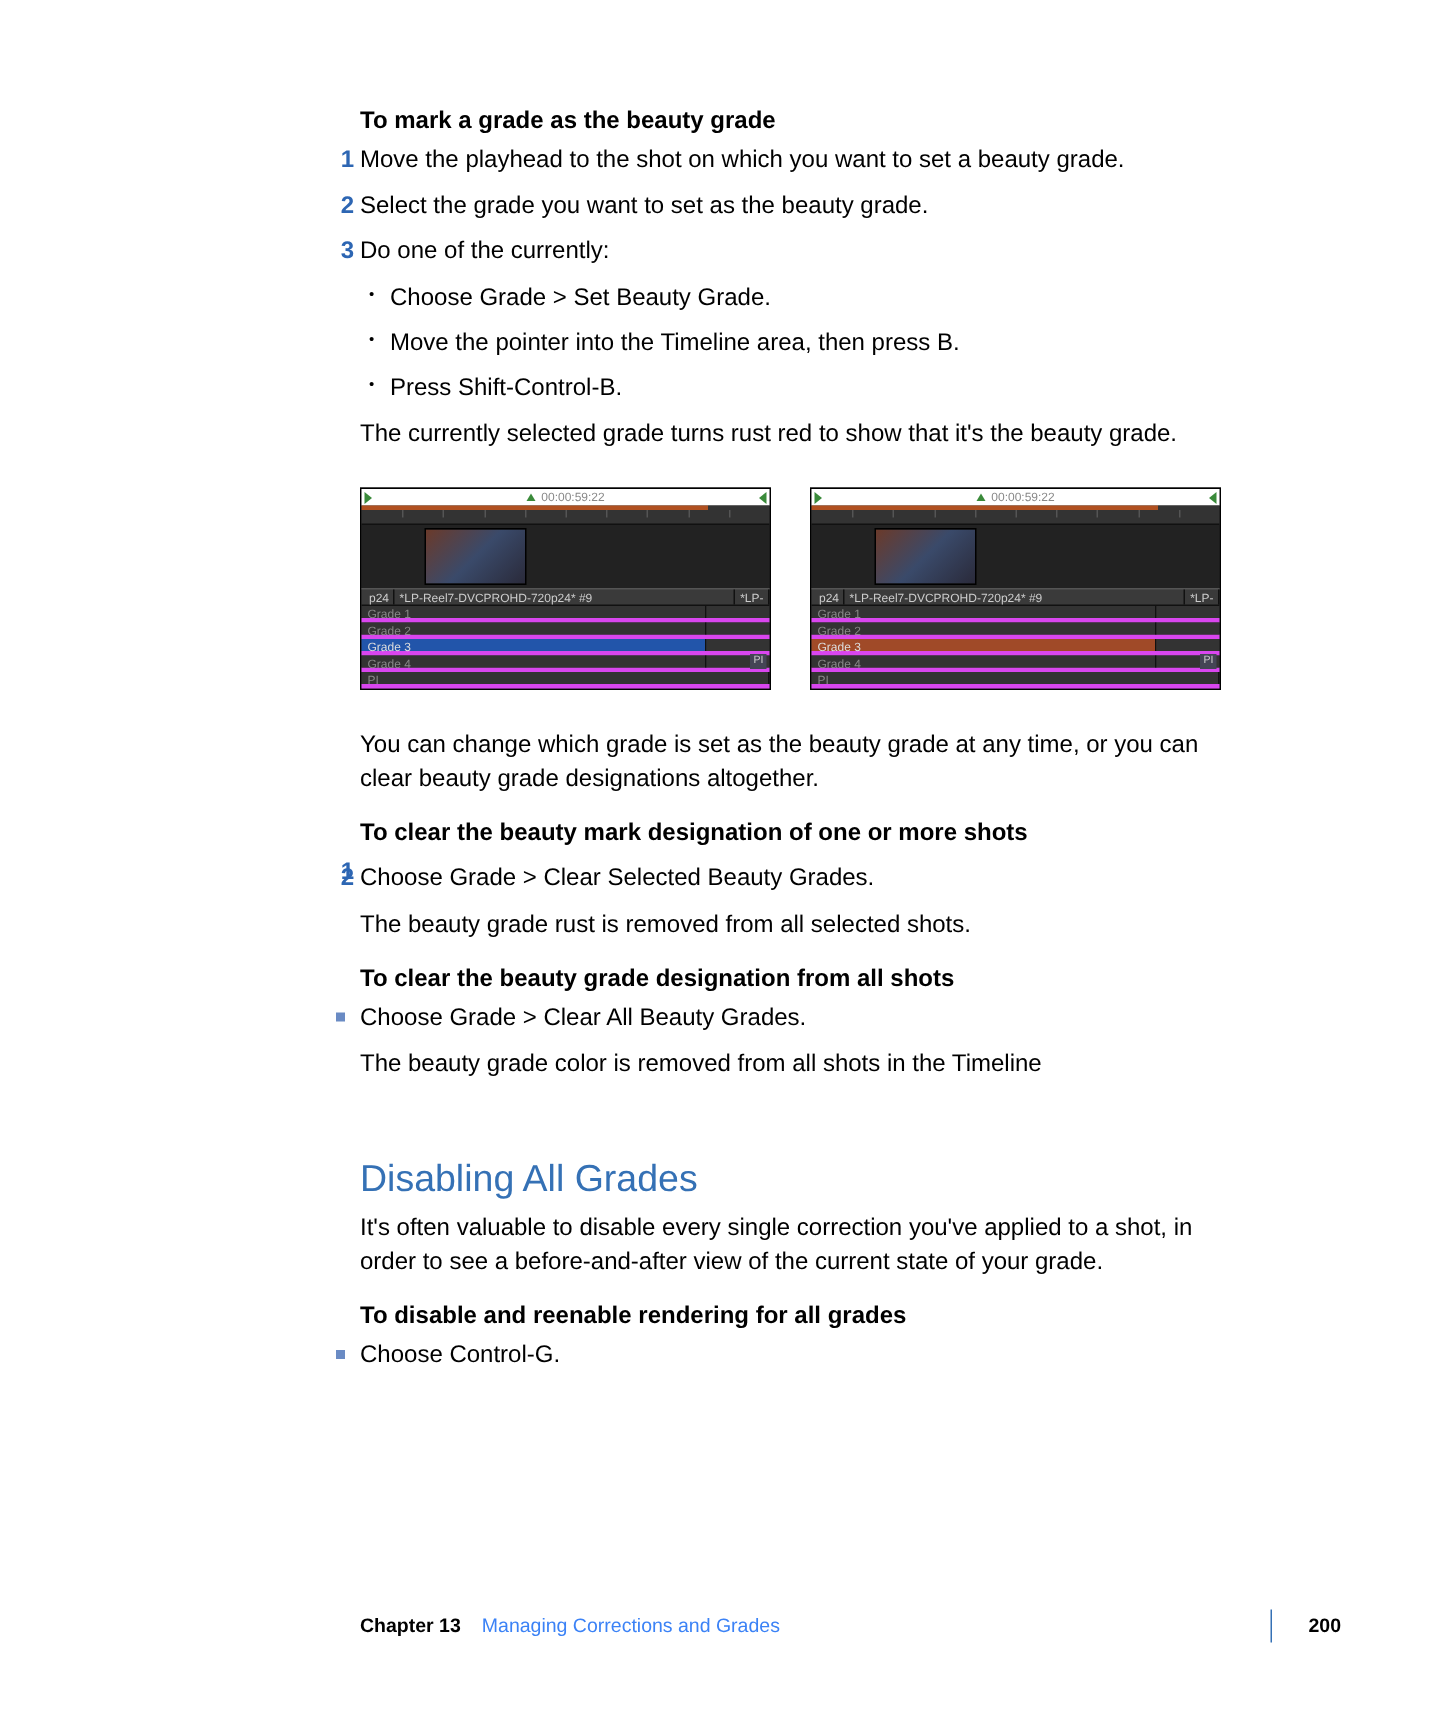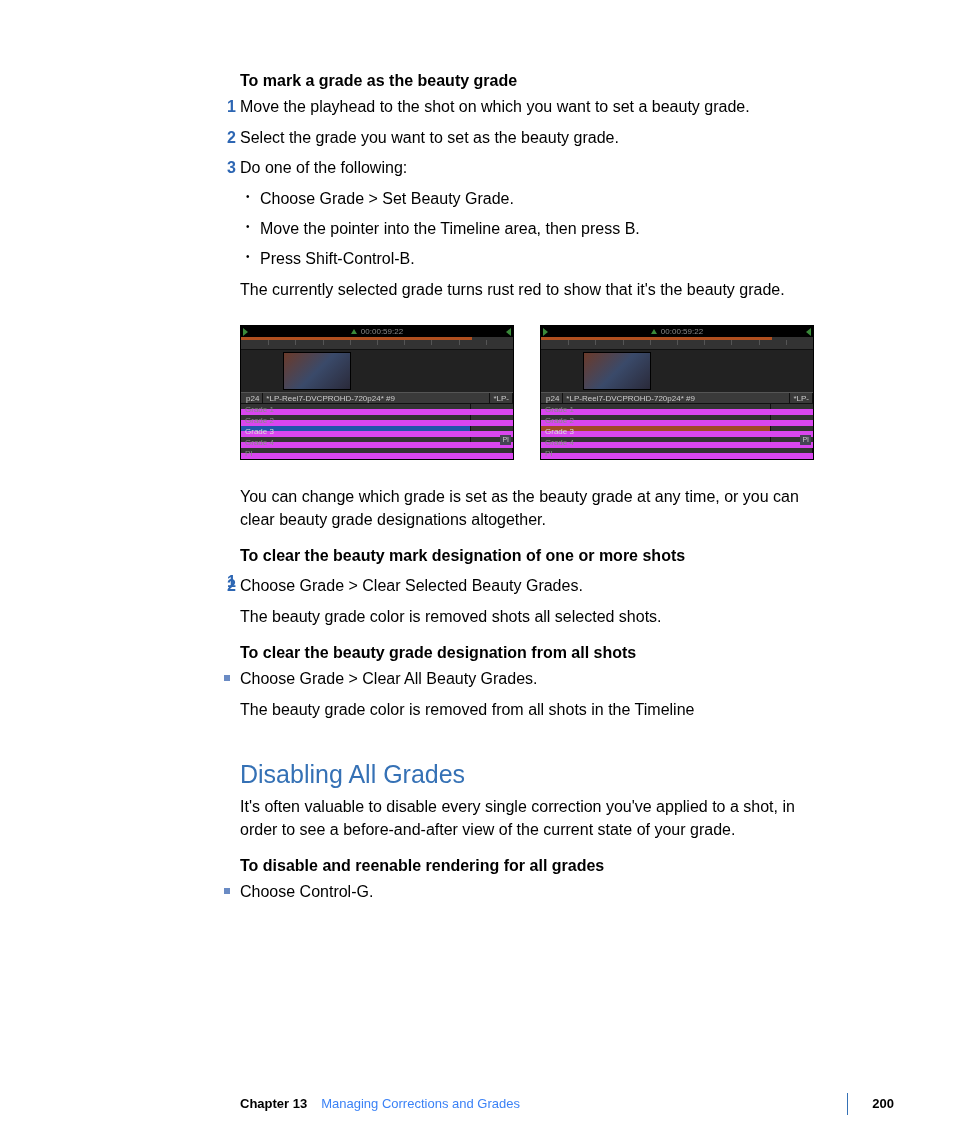--- a/index.html
+++ b/index.html
@@ -65,39 +65,39 @@
     margin-bottom: 8px;
   }
   .para-after {
     margin-top: 2px;
     margin-bottom: 14px;
   }
   .section-title {
     color: #3571b5;
     font-size: 25px;
     font-weight: 400;
-    margin-top: 36px;
+    margin-top: 48px;
     margin-bottom: 4px;
   }
   .figures {
     display: flex;
     gap: 26px;
     margin: 24px 0 26px 0;
   }
   .timeline {
     width: 274px;
     background: #2a2a2a;
     border: 1px solid #000;
     font-size: 8px;
     color: #aaa;
     font-family: Arial, sans-serif;
   }
   .tl-top {
     height: 11px;
-    background: #000000;
+    background: #ffffff;
     display: flex;
     align-items: center;
     justify-content: space-between;
     padding: 0 2px;
   }
   .tri-right {
     width: 0; height: 0;
     border-top: 4px solid transparent;
     border-bottom: 4px solid transparent;
     border-left: 5px solid #3a8a3a;
@@ -157,21 +157,21 @@
     line-height: 12px;
     color: #ccc;
     display: flex;
   }
   .tl-clipname .seg {
     border-right: 1px solid #111;
     padding: 0 3px;
   }
   .grade-row {
     height: 11px;
-    border-bottom: 6px solid #d946ef;
+    border-bottom: 3px solid #d946ef;
     display: flex;
   }
   .grade-cell {
     padding: 0 4px;
     line-height: 11px;
     font-size: 8px;
     border-right: 1px solid #111;
     flex: 0 0 230px;
   }
   .grade-cell.dim { background: #333; color: #888; }
@@ -186,21 +186,21 @@
     padding-right: 2px;
   }
   .pi-tag {
     background: #445;
     color: #ccc;
     font-size: 7px;
     padding: 0 2px;
   }
   .footer {
     position: absolute;
-    bottom: 32px;
+    bottom: 52px;
     left: 240px;
     right: 60px;
     display: flex;
     justify-content: space-between;
     align-items: center;
     font-size: 13px;
   }
   .footer-left { display: flex; gap: 14px; }
   .chapter-label { font-weight: 600; }
   .chapter-title { color: #3b82f6; }
@@ -224,21 +224,21 @@
   <div class="num-item">
     <span class="num">1</span>
     <span>Move the playhead to the shot on which you want to set a beauty grade.</span>
   </div>
   <div class="num-item">
     <span class="num">2</span>
     <span>Select the grade you want to set as the beauty grade.</span>
   </div>
   <div class="num-item">
     <span class="num">3</span>
-    <span>Do one of the following:</span>
+    <span>Do one of the currently:</span>
   </div>
 
   <div class="sub-bullet">Choose Grade &gt; Set Beauty Grade.</div>
   <div class="sub-bullet">Move the pointer into the Timeline area, then press B.</div>
   <div class="sub-bullet">Press Shift-Control-B.</div>
 
   <div class="para para-after">The currently selected grade turns rust red to show that it's the beauty grade.</div>
 
   <div class="figures">
 
@@ -350,21 +350,21 @@
   <div class="para" style="margin-bottom:14px">You can change which grade is set as the beauty grade at any time, or you can clear beauty grade designations altogether.</div>
 
   <div class="bold-heading">To clear the beauty mark designation of one or more shots</div>
   <div class="num-item">
     <span class="num">1</span>
   </div>
   <div class="num-item">
     <span class="num">2</span>
     <span>Choose Grade &gt; Clear Selected Beauty Grades.</span>
   </div>
-  <div class="para para-after">The beauty grade color is removed shots all selected shots.</div>
+  <div class="para para-after">The beauty grade rust is removed from all selected shots.</div>
 
   <div class="bold-heading">To clear the beauty grade designation from all shots</div>
   <div class="square-bullet">Choose Grade &gt; Clear All Beauty Grades.</div>
   <div class="para para-after">The beauty grade color is removed from all shots in the Timeline</div>
 
   <div class="section-title">Disabling All Grades</div>
   <div class="para" style="margin-bottom:14px">It's often valuable to disable every single correction you've applied to a shot, in order to see a before-and-after view of the current state of your grade.</div>
   <div class="bold-heading">To disable and reenable rendering for all grades</div>
   <div class="square-bullet">Choose Control-G.</div>
 

